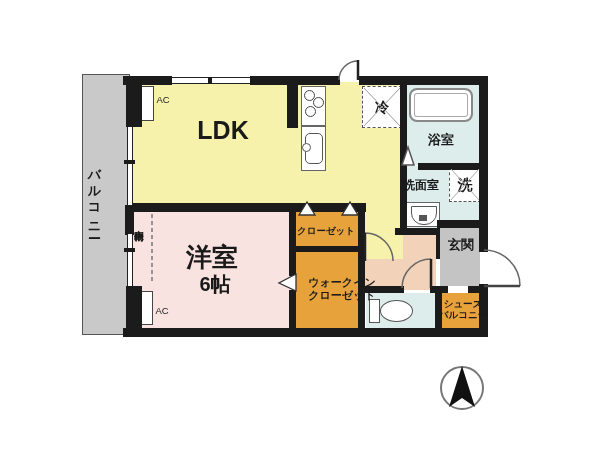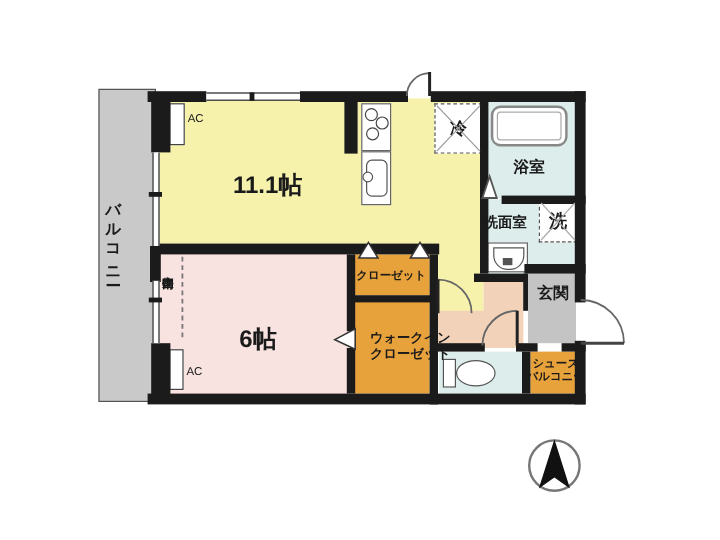--- a/index.html
+++ b/index.html
@@ -101,22 +101,23 @@
 
   <div class="window" style="left:172px;top:77px;width:78px;height:7px;border-top:1.5px solid #222;border-bottom:1.5px solid #222;"></div>
   <div class="tick" style="left:208px;top:77px;width:4px;height:7px;"></div>
   <div class="window" style="left:127px;top:127px;width:6px;height:78px;border-left:1.5px solid #222;border-right:1.5px solid #222;"></div>
   <div class="tick" style="left:124px;top:160px;width:11px;height:4px;"></div>
   <div class="window" style="left:127px;top:234px;width:6px;height:52px;border-left:1.5px solid #222;border-right:1.5px solid #222;"></div>
   <div class="tick" style="left:124px;top:248px;width:11px;height:4px;"></div>
 
   <div class="label vtext" style="left:86px;top:160px;font-size:13px;letter-spacing:3px;font-weight:bold;">バルコニー</div>
 
-  <div class="label" style="left:223px;top:155px;font-size:20px;">11.1帖</div>
+  <div class="label" style="left:223px;top:130px;font-size:25px;">LDK</div>
 
+  <div class="label" style="left:212px;top:258px;font-size:26px;">洋室</div>
   <div class="label" style="left:215px;top:284px;font-size:20px;">6帖</div>
 
   <div class="label halo" style="left:382px;top:107px;font-size:14px;">冷</div>
 
   <div class="label" style="left:441px;top:140px;font-size:13px;">浴室</div>
 
   <div class="label" style="left:421px;top:186px;font-size:12px;">洗面室</div>
   <div class="label halo" style="left:465px;top:185px;font-size:15px;">洗</div>
 
   <div class="label" style="left:461px;top:245px;font-size:13px;">玄関</div>

